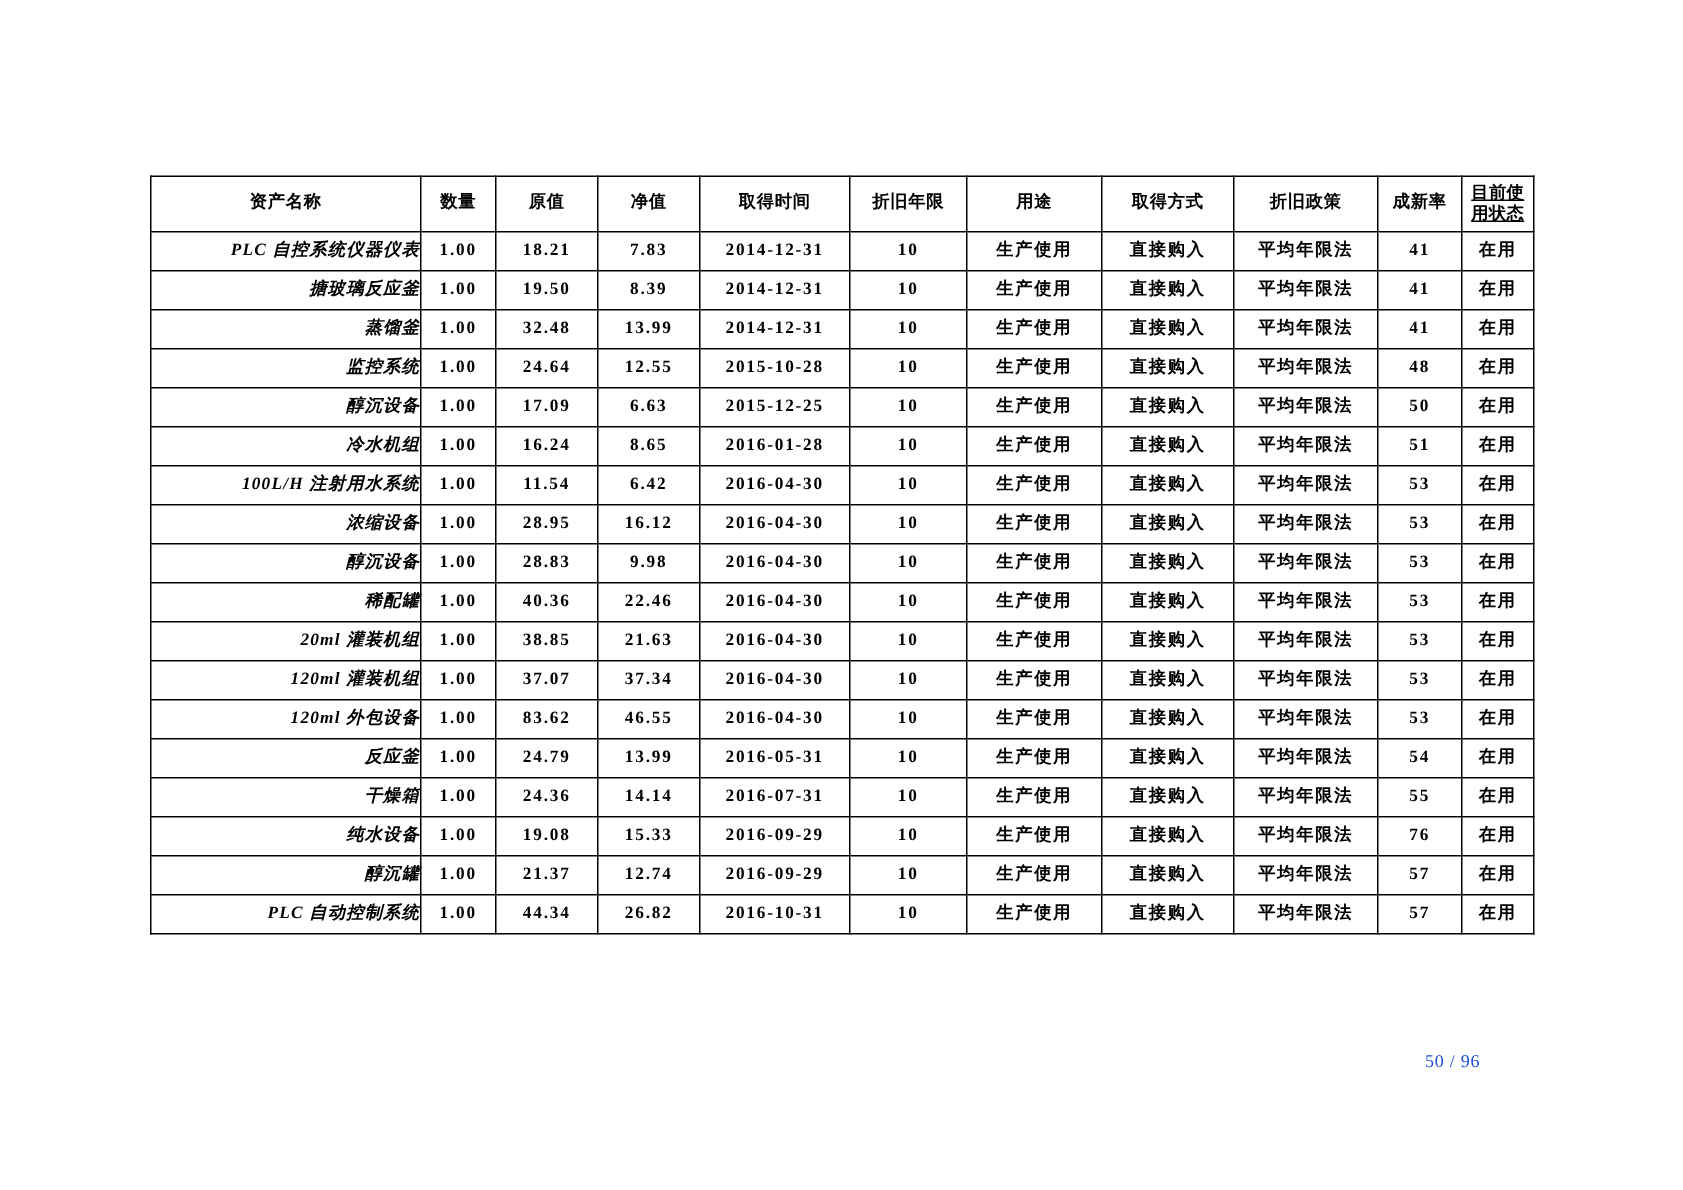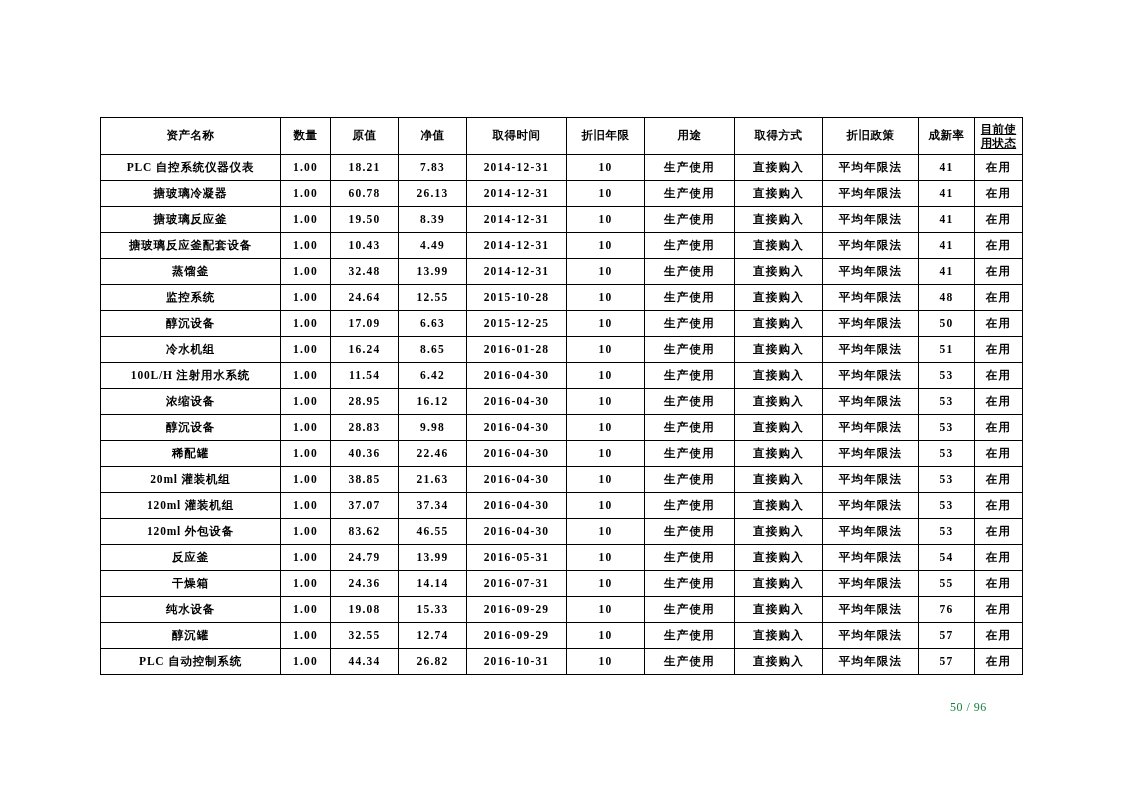--- a/index.html
+++ b/index.html
@@ -60,38 +60,39 @@
     height: 36px;
     font-size: 11.5px;
   }
   .asset-table thead th.wrap {
     white-space: normal;
     line-height: 1.25;
     letter-spacing: 0.3px;
     text-decoration: underline;
   }
   .asset-table tbody td.name {
-    text-align: center;
+    text-align: right;
     letter-spacing: 0.8px;
+    font-style: italic;
   }
   .asset-table tbody td.num {
     letter-spacing: 1.2px;
   }
   
   .asset-table {
     border-top: 1.6px solid #000;
     border-bottom: 1.6px solid #000;
   }
   .page-number {
     position: absolute;
     left: 950px;
     top: 700px;
     font-size: 12px;
     font-family: "Liberation Serif", serif;
-    color: #15803d;
+    color: #1d4ed8;
     letter-spacing: 0.5px;
   }
 </style>
 </head>
 <body>
 
 <div id="page">
 
   <table class="asset-table">
     <colgroup>
@@ -130,59 +131,33 @@
           <td class="num">7.83</td>
           <td class="num">2014-12-31</td>
           <td class="num">10</td>
           <td class="num">生产使用</td>
           <td class="num">直接购入</td>
           <td class="num">平均年限法</td>
           <td class="num">41</td>
           <td class="num">在用</td>
         </tr>
         <tr>
-          <td class="name">搪玻璃冷凝器</td>
-          <td class="num">1.00</td>
-          <td class="num">60.78</td>
-          <td class="num">26.13</td>
-          <td class="num">2014-12-31</td>
-          <td class="num">10</td>
-          <td class="num">生产使用</td>
-          <td class="num">直接购入</td>
-          <td class="num">平均年限法</td>
-          <td class="num">41</td>
-          <td class="num">在用</td>
-        </tr>
-        <tr>
           <td class="name">搪玻璃反应釜</td>
           <td class="num">1.00</td>
           <td class="num">19.50</td>
           <td class="num">8.39</td>
           <td class="num">2014-12-31</td>
           <td class="num">10</td>
           <td class="num">生产使用</td>
           <td class="num">直接购入</td>
           <td class="num">平均年限法</td>
           <td class="num">41</td>
           <td class="num">在用</td>
         </tr>
         <tr>
-          <td class="name">搪玻璃反应釜配套设备</td>
-          <td class="num">1.00</td>
-          <td class="num">10.43</td>
-          <td class="num">4.49</td>
-          <td class="num">2014-12-31</td>
-          <td class="num">10</td>
-          <td class="num">生产使用</td>
-          <td class="num">直接购入</td>
-          <td class="num">平均年限法</td>
-          <td class="num">41</td>
-          <td class="num">在用</td>
-        </tr>
-        <tr>
           <td class="name">蒸馏釜</td>
           <td class="num">1.00</td>
           <td class="num">32.48</td>
           <td class="num">13.99</td>
           <td class="num">2014-12-31</td>
           <td class="num">10</td>
           <td class="num">生产使用</td>
           <td class="num">直接购入</td>
           <td class="num">平均年限法</td>
           <td class="num">41</td>
@@ -353,21 +328,21 @@
           <td class="num">10</td>
           <td class="num">生产使用</td>
           <td class="num">直接购入</td>
           <td class="num">平均年限法</td>
           <td class="num">76</td>
           <td class="num">在用</td>
         </tr>
         <tr>
           <td class="name">醇沉罐</td>
           <td class="num">1.00</td>
-          <td class="num">32.55</td>
+          <td class="num">21.37</td>
           <td class="num">12.74</td>
           <td class="num">2016-09-29</td>
           <td class="num">10</td>
           <td class="num">生产使用</td>
           <td class="num">直接购入</td>
           <td class="num">平均年限法</td>
           <td class="num">57</td>
           <td class="num">在用</td>
         </tr>
         <tr>

